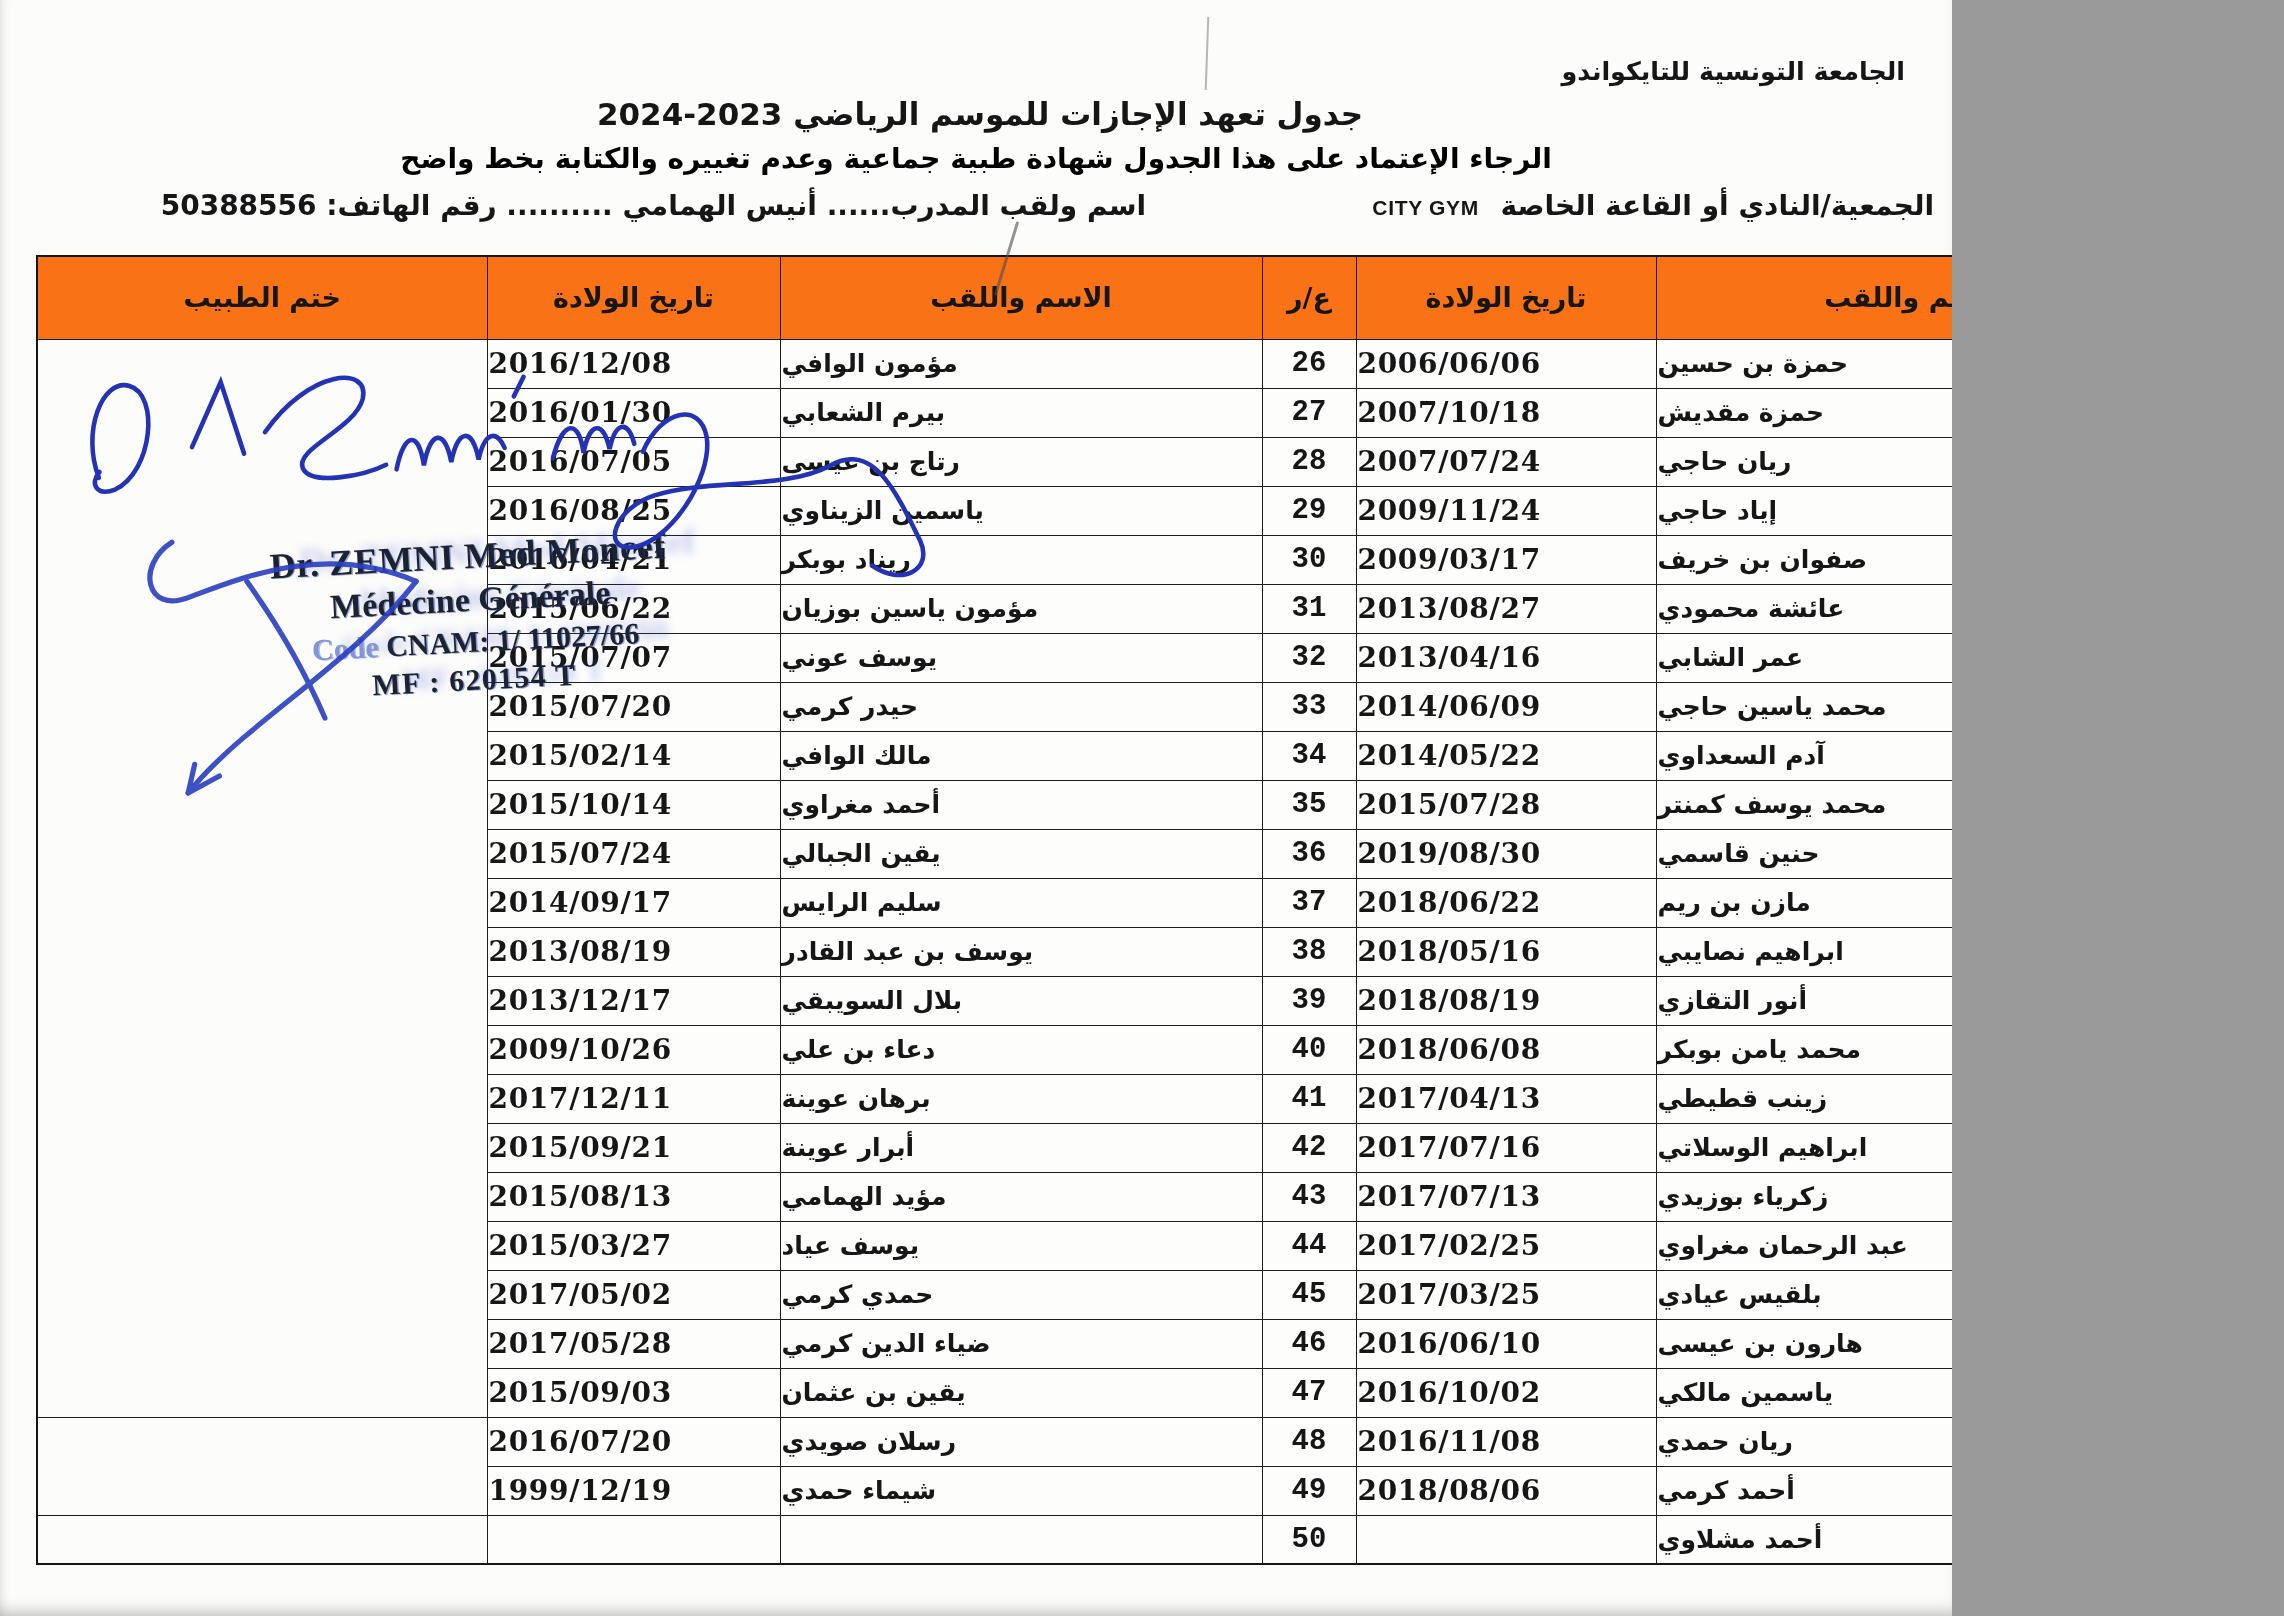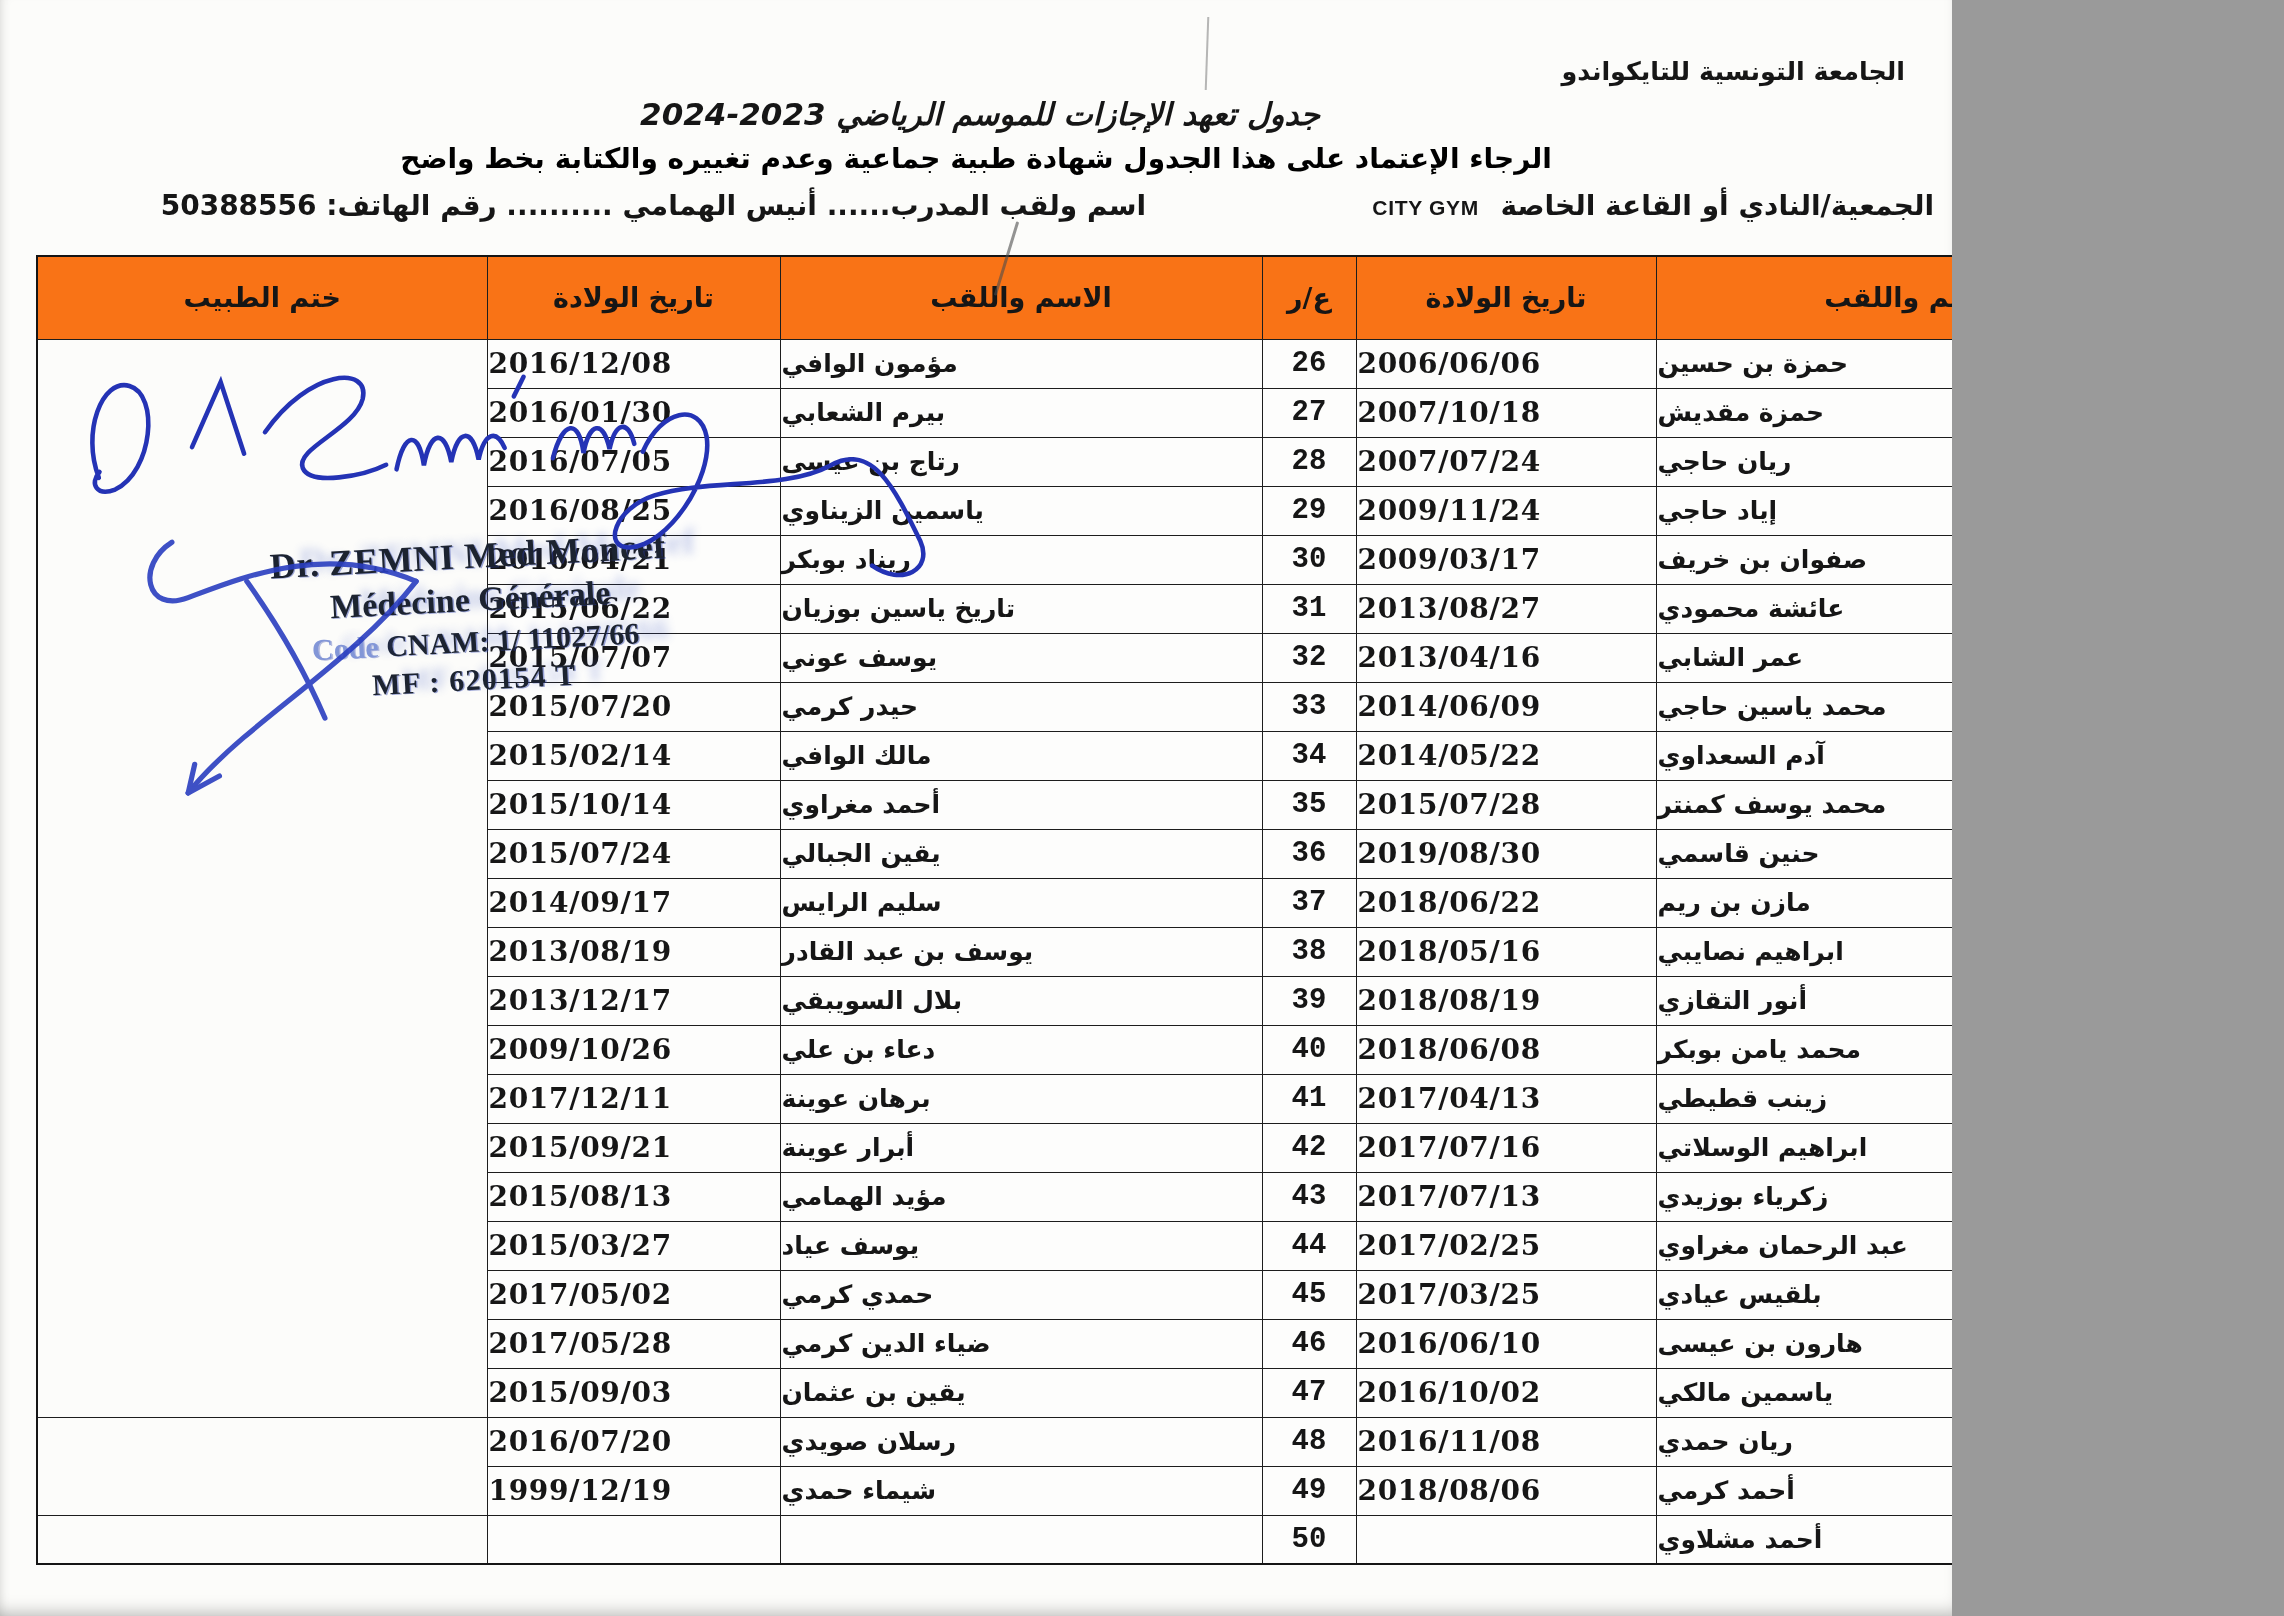--- a/index.html
+++ b/index.html
@@ -11,21 +11,21 @@
     color:#161616;
     overflow:hidden;
     box-shadow: inset 0 -13px 17px -10.4px rgba(0,0,0,.28), inset 9px 0 11.7px -9px rgba(0,0,0,.12);
   }
   .org-title{
     position:absolute; top:56px; right:47px;
     font-size:25.4px; font-weight:bold; letter-spacing:0.3px;
   }
   .doc-title{
     position:absolute; top:96px; left:8px; right:0;
-    text-align:center; font-size:31px; font-weight:bold;font-style:italic;
+    text-align:center; font-size:31px; font-weight:bold;
   }
   .warning{
     position:absolute; top:142px; left:0; right:0;
     text-align:center; font-size:28px; font-weight:bold;
     color:#000000;
   }
   .meta-line{
     position:absolute; top:189px; right:18px;
     font-size:28px; font-weight:bold; white-space:nowrap;
   }
@@ -199,21 +199,21 @@
           <td class="dob">2009/03/17</td>
           <td class="num">30</td>
           <td class="name">ريناد بوبكر</td>
           <td class="dob">2016/04/21</td>
         </tr>
         <tr>
           <td class="num">6</td>
           <td class="name">عائشة محمودي</td>
           <td class="dob">2013/08/27</td>
           <td class="num">31</td>
-          <td class="name">تاريخ ياسين بوزيان</td>
+          <td class="name">مؤمون ياسين بوزيان</td>
           <td class="dob">2015/06/22</td>
         </tr>
         <tr>
           <td class="num">7</td>
           <td class="name">عمر الشابي</td>
           <td class="dob">2013/04/16</td>
           <td class="num">32</td>
           <td class="name">يوسف عوني</td>
           <td class="dob">2015/07/07</td>
         </tr>

